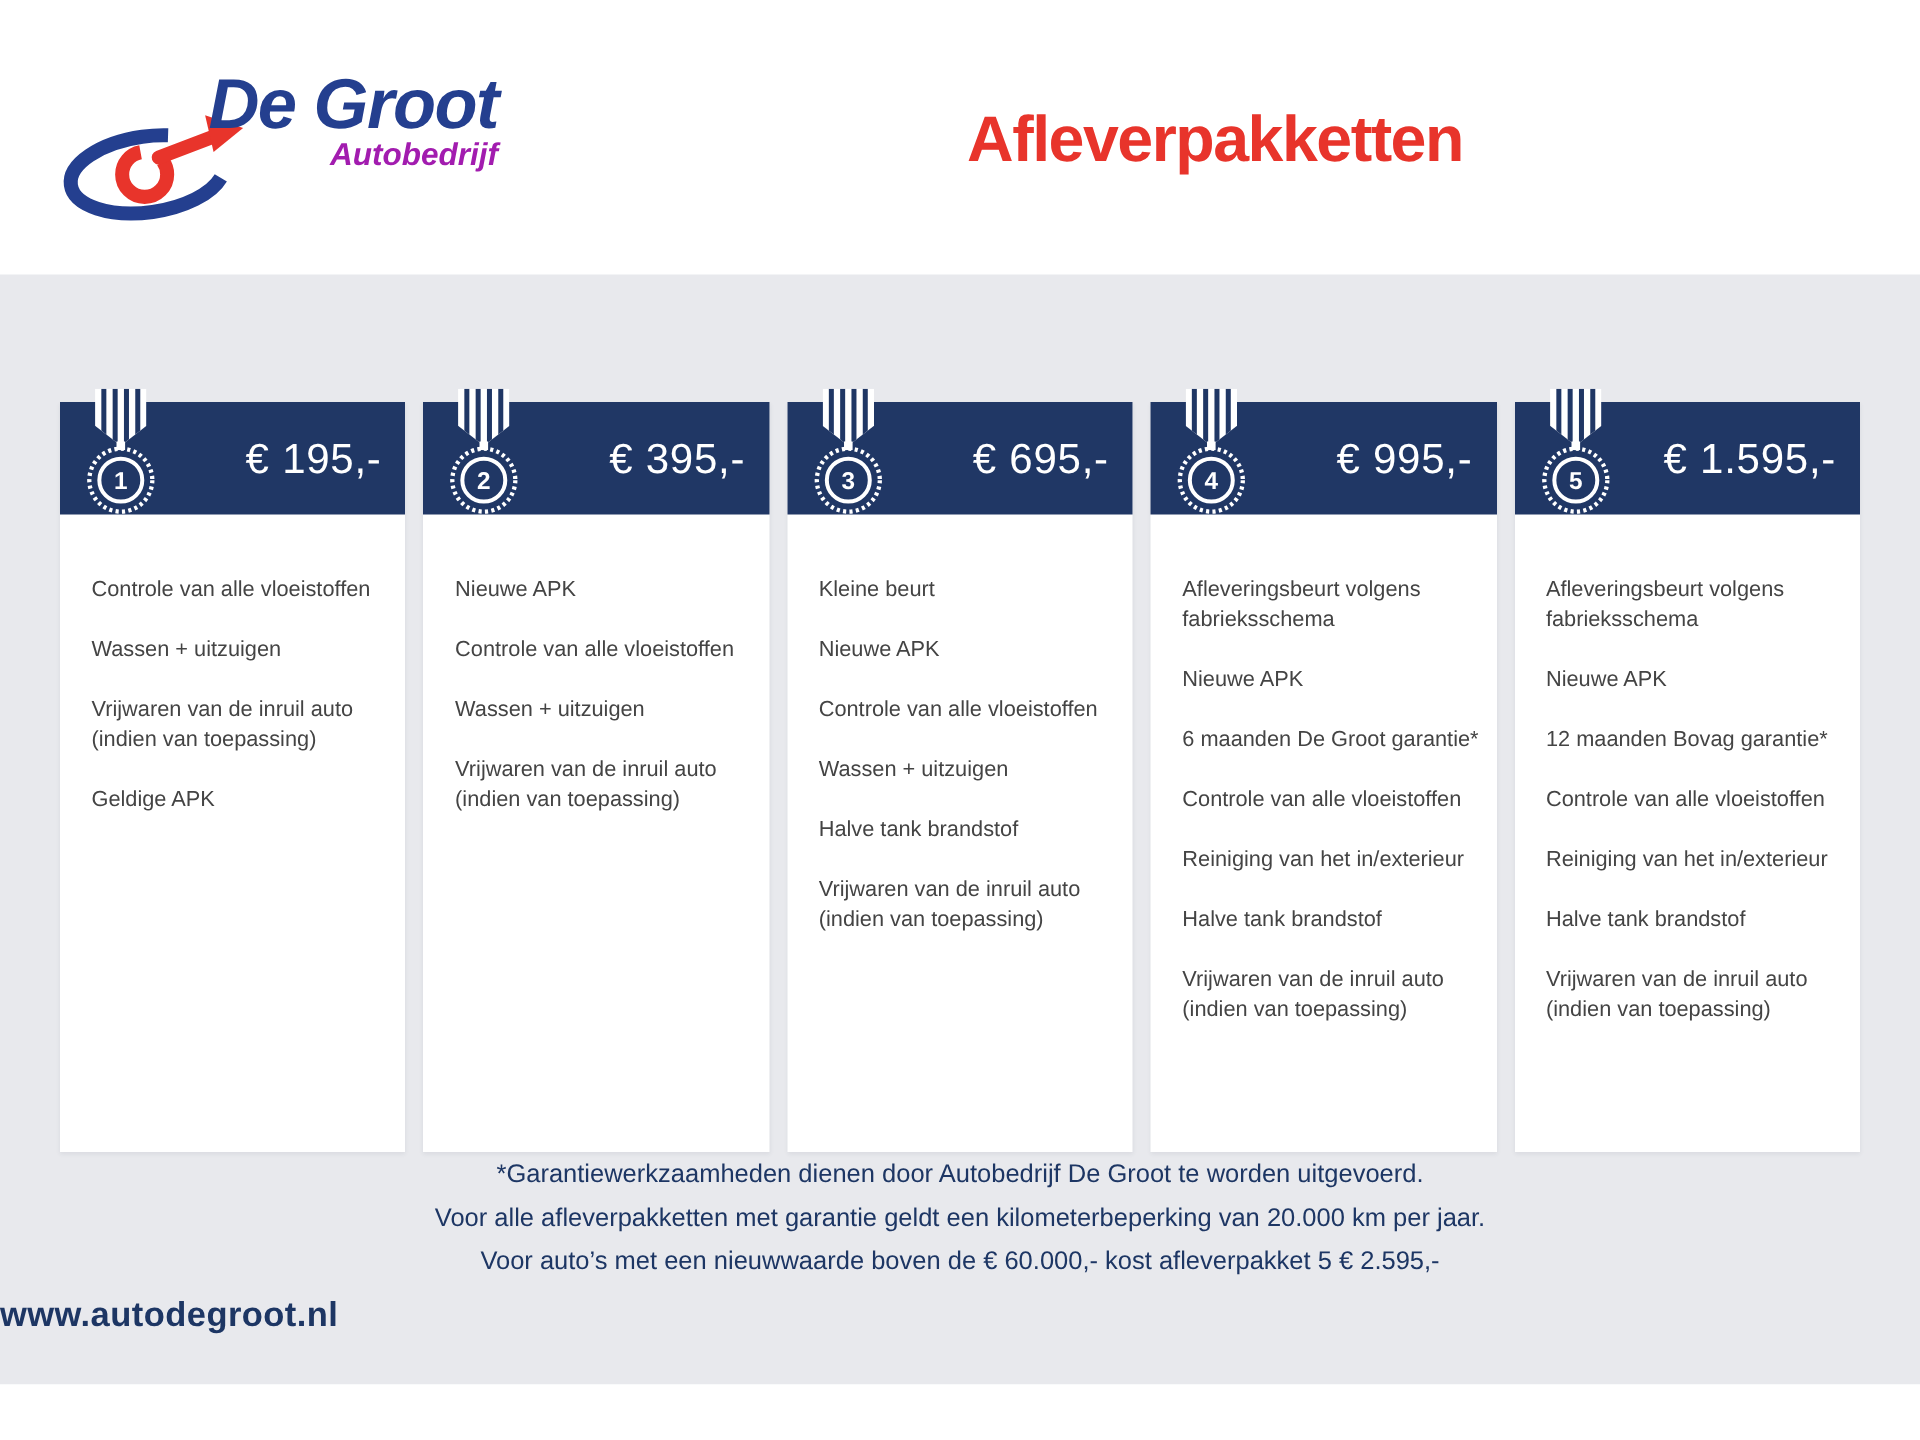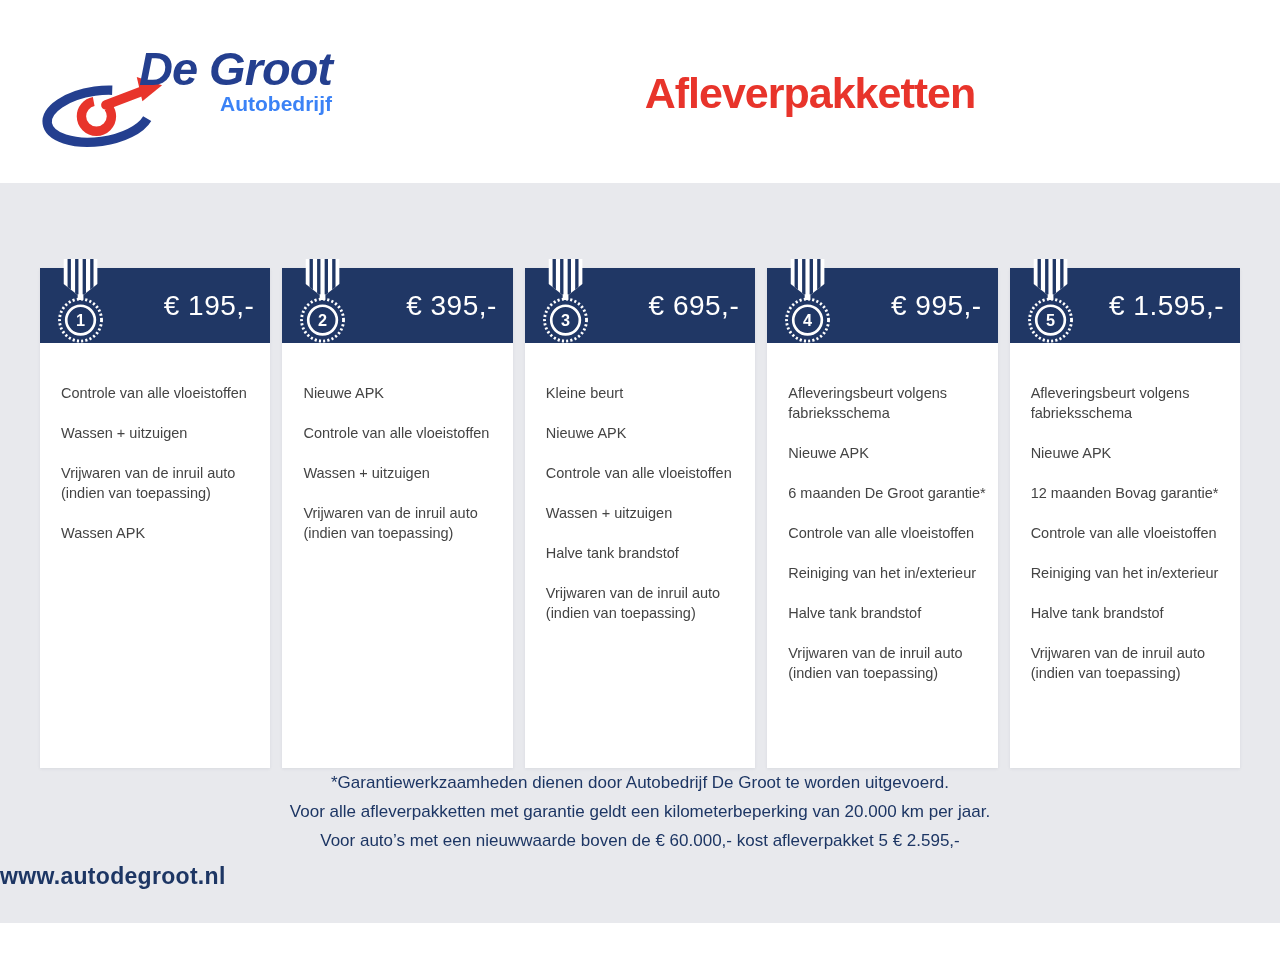--- a/index.html
+++ b/index.html
@@ -6,21 +6,21 @@
   html,body { width:1280px; height:960px; }
   body { font-family:"Liberation Sans", sans-serif; background:#ffffff; }
   .page { position:relative; width:1280px; height:960px; background:#ffffff; overflow:hidden; }
 
   
   .top-band { height:183px; background:#ffffff; display:flex; align-items:center; }
   .logo { position:relative; width:300px; height:150px; margin-left:40px; flex:0 0 auto;margin-top:44px; }
   .logo-mark { position:absolute; left:0; top:36px; }
   .logo-text { position:absolute; left:52px; top:2px; width:240px; text-align:right; }
   .logo-name { display:block; font-size:47px; font-weight:bold; font-style:italic; color:#243f8f; letter-spacing:-1px; white-space:nowrap; }
-  .logo-sub { display:block; font-size:21px; font-weight:bold; color:#3b82f6; margin-top:-4px; }
+  .logo-sub { display:block; font-size:21px; font-weight:bold; font-style:italic; color:#a21caf; margin-top:-4px; }
   .page-title { flex:1; text-align:center; font-size:43px; font-weight:bold; color:#e8342b; letter-spacing:-1px; margin-top:4px; }
 
   
   .gray-band { height:740px; background:#e8e9ed; }
   .cards { display:flex; gap:12px; margin:0 40px; padding-top:85px; }
   .card { flex:1; height:500px; background:#ffffff; box-shadow:0 1px 3px rgba(40,50,80,0.08); }
   .card-head { position:relative; height:75px; background:#203765; display:flex; align-items:center; justify-content:flex-end; padding-right:16px; }
   .medal { position:absolute; left:10px; top:-9px; height:84px; width:auto; }
   .medal .stripe { fill:#203765; }
   .medal .mnum { fill:#ffffff; font-family:"Liberation Sans",sans-serif; font-size:17px; font-weight:bold; }
@@ -84,21 +84,21 @@
         <circle cx="32" cy="64" r="15" fill="none" stroke="#ffffff" stroke-width="2.8"></circle>
         <text class="mnum" x="32" y="70" text-anchor="middle">1</text>
       </svg>
       <span class="price">€ 195,-</span>
     </div>
     <ul class="items">
             <li>Controle van alle vloeistoffen</li>
             <li>Wassen + uitzuigen</li>
             <li>Vrijwaren van de inruil auto
 (indien van toepassing)</li>
-            <li>Wassen APK</li>
+            <li>Geldige APK</li>
           </ul>
   </section>
 
   <section class="card">
     <div class="card-head">
       <svg class="medal" viewBox="0 0 64 88">
         <rect x="14" y="0" width="36" height="40" fill="#ffffff" clip-path="url(#ribbonClip)"></rect>
         <g clip-path="url(#ribbonClip)">
           <rect class="stripe" x="18.4" y="0" width="3.5" height="40"></rect>
           <rect class="stripe" x="26.3" y="0" width="3.5" height="40"></rect>

